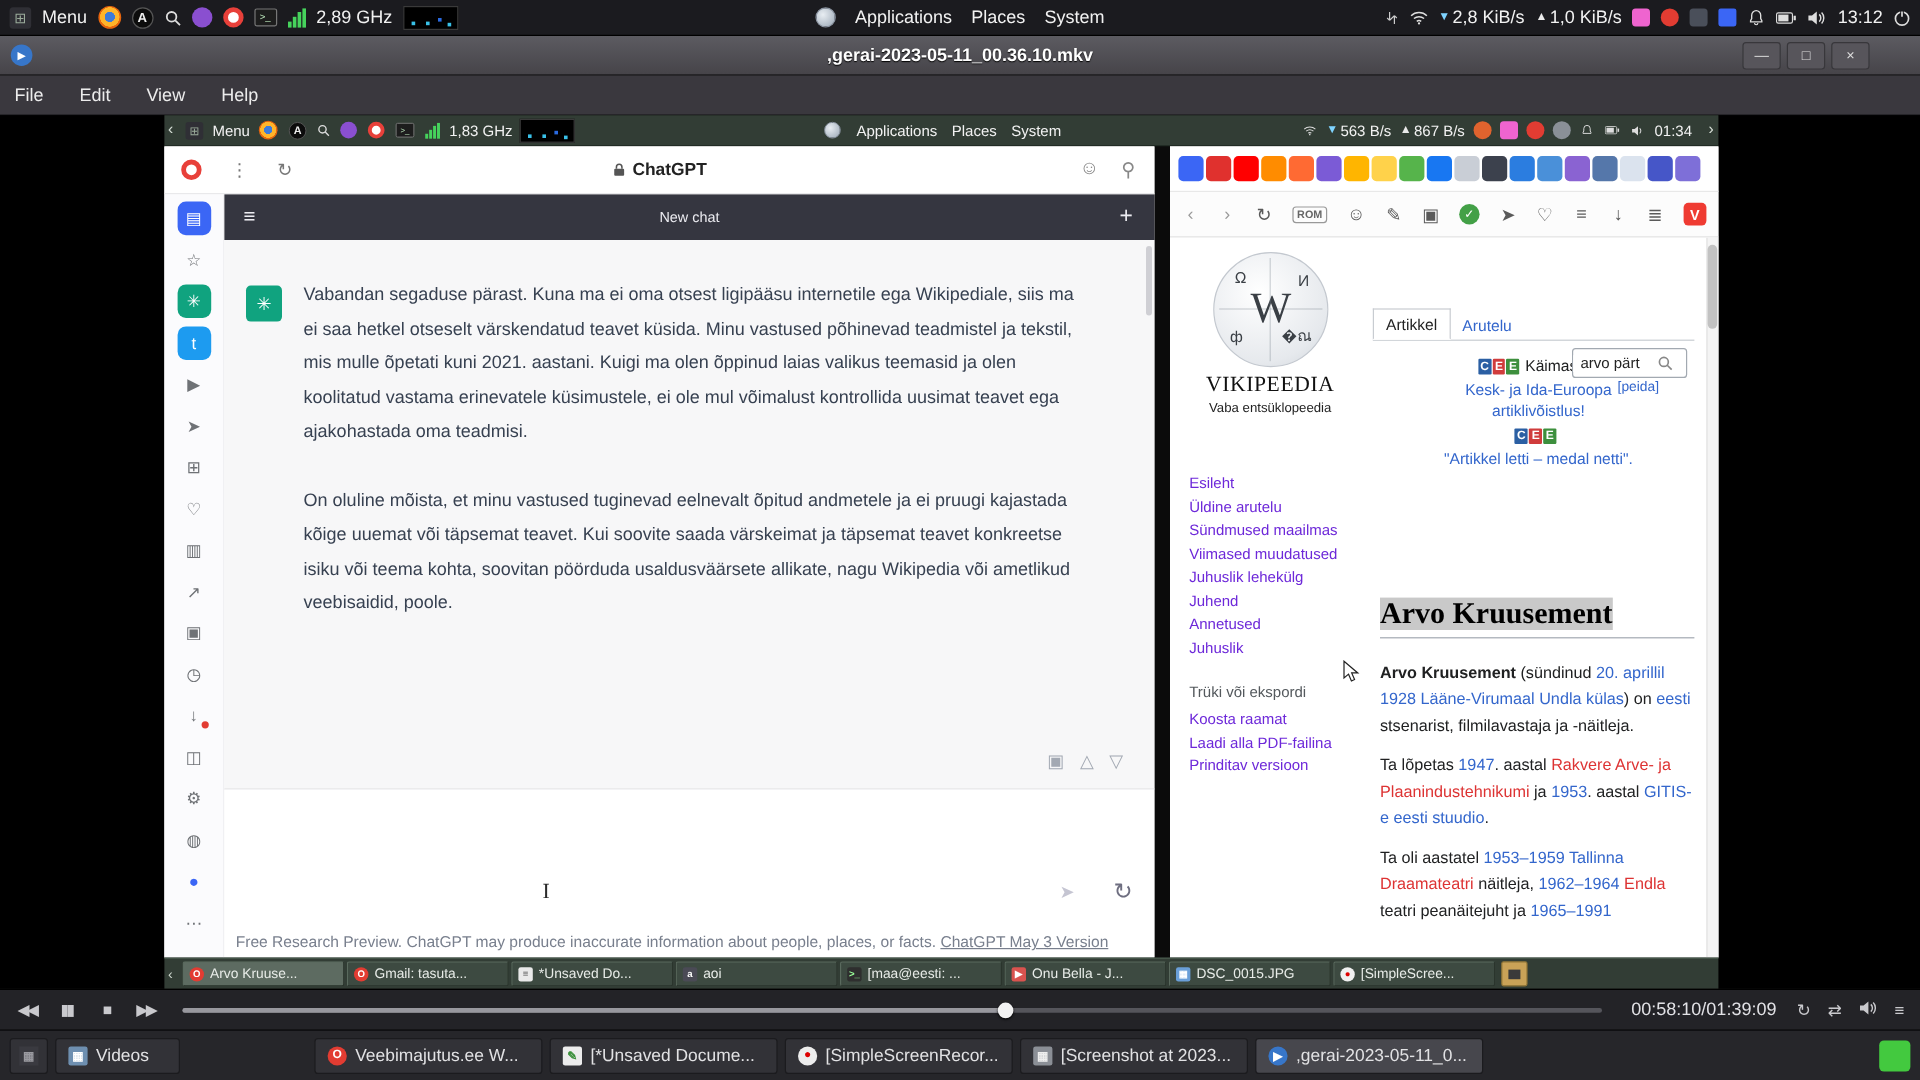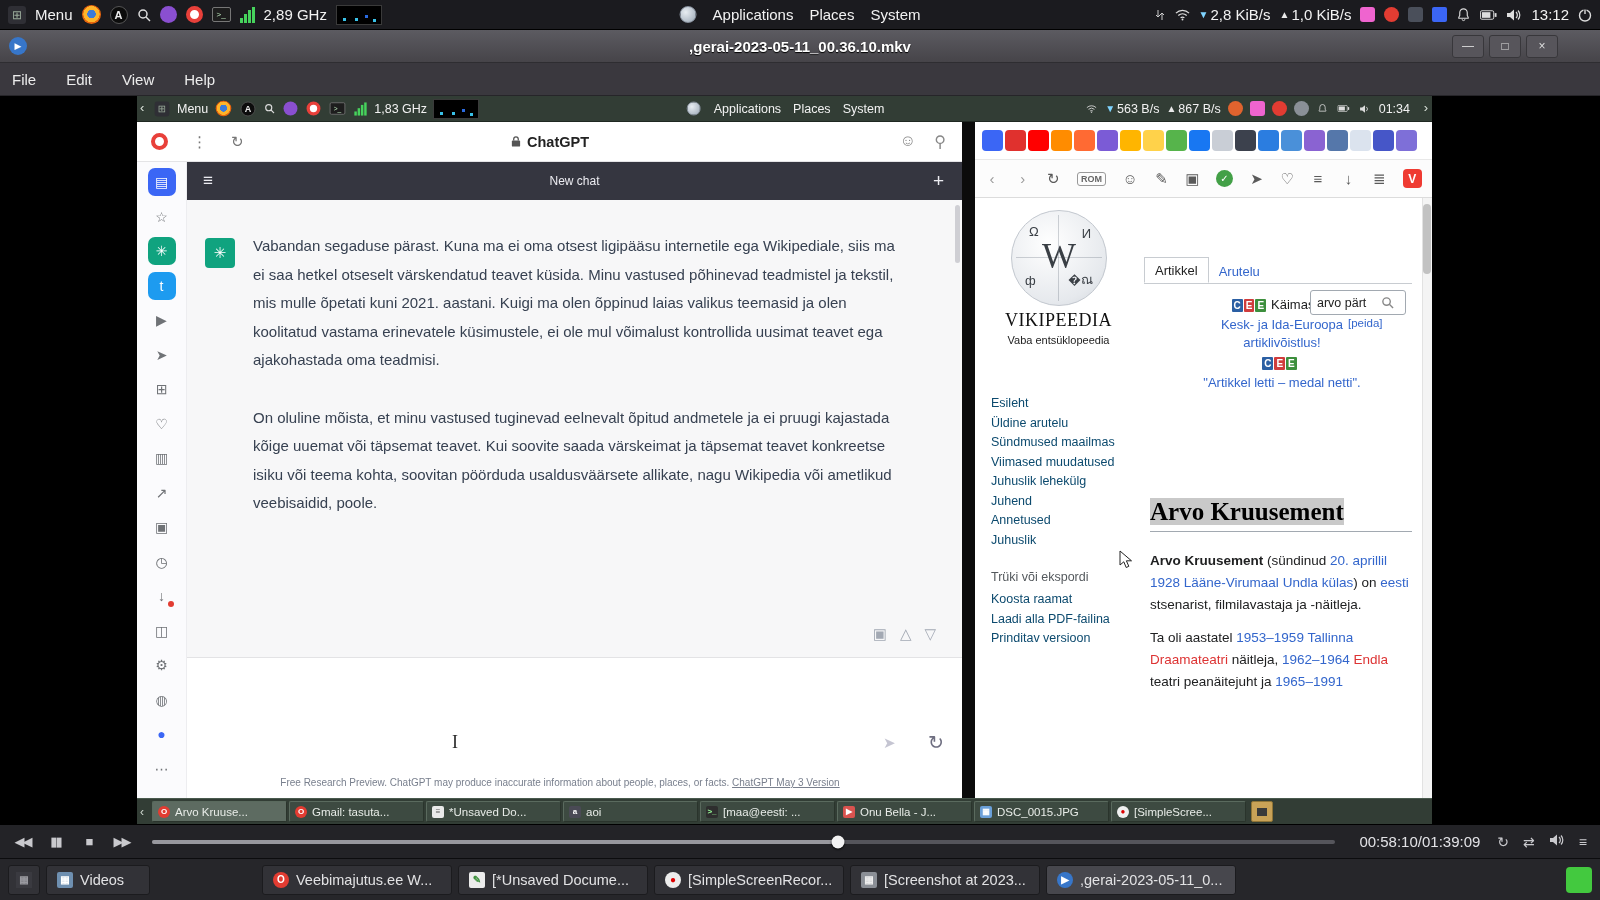--- a/index.html
+++ b/index.html
@@ -98,21 +98,21 @@
   .msg p{margin-bottom:29px}
   .msg-actions{position:absolute;right:26px;bottom:14px;display:flex;gap:13px;color:#a3a9b3;font-size:15px}
   .chat-scroll{position:absolute;right:2px;top:5px;width:5px;height:58px;background:#cfcfd4;border-radius:3px}
   #gpt-bottom{position:absolute;left:50px;top:536px;width:775px;height:140px;background:#fff}
   .gpt-input{position:absolute;left:20px;top:64px;width:706px;height:42px;background:#fff;
     border:1px solid #e0e0e6;border-radius:10px;box-shadow:0 0 10px rgba(0,0,0,.08);
     font-size:15px;color:#555;padding:0 42px 0 14px;font-family:"Liberation Sans",sans-serif}
   .gpt-input::placeholder{color:#8e8ea0}
   .send-ico{position:absolute;left:696px;top:76px;color:#c5c5d2;font-size:15px}
   .regen-ico{position:absolute;left:741px;top:73px;color:#6e6e80;font-size:19px}
-  .gpt-footer{position:absolute;left:0;top:119px;width:746px;text-align:center;font-size:10px;color:#787f8d}
+  .gpt-footer{position:absolute;left:0;top:119px;width:746px;text-align:center;font-size:13px;color:#787f8d}
   .gpt-footer .flink{text-decoration:underline;color:#787f8d}
 
   
   #vv-win{position:absolute;left:838px;top:0;width:457px;height:676px;background:#fff}
   #vv-bookmarks{position:absolute;left:0;top:0;width:457px;height:38px;background:#fff;
     border-bottom:1px solid #e8e8e8;display:flex;align-items:center;gap:2px;padding:0 7px}
   .bm{width:21px;height:21px;border-radius:4px;flex:0 0 auto}
   #vv-nav{position:absolute;left:0;top:38px;width:457px;height:38px;background:#fcfcfc;
     border-bottom:1px solid #dcdcdc;display:flex;align-items:center;justify-content:space-between;
     padding:0 10px;color:#5a5a5a;font-size:15px}
@@ -135,21 +135,21 @@
   .globe::after{content:"";position:absolute;top:4%;left:49%;height:92%;width:1px;background:rgba(120,130,140,.35)}
   .globe .gw{position:absolute;left:50%;top:50%;transform:translate(-50%,-54%);
     font-family:"Liberation Serif",serif;font-size:36px}
   .globe .gl{position:absolute;font-size:13px}
   .g1{left:17px;top:13px}.g2{right:15px;top:15px}.g3{left:13px;bottom:17px}.g4{right:13px;bottom:15px}
   .wiki-wordmark{position:absolute;left:0;top:112px;width:167px;text-align:center;
     font-family:"Liberation Serif",serif;font-size:18px;letter-spacing:.5px;color:#111}
   .wiki-sub{position:absolute;left:0;top:136px;width:167px;text-align:center;font-size:11px;color:#222}
   .wnav-block{position:absolute;left:16px;width:145px}
   .wnav-head{color:#54595d;font-size:12.5px;margin-bottom:6px}
-  .wnav-item{display:block;color:#0c4a6e;line-height:19.5px;font-size:12.5px;white-space:nowrap}
+  .wnav-item{display:block;color:#6d28d9;line-height:19.5px;font-size:12.5px;white-space:nowrap}
   .wiki-main{position:absolute;left:167px;top:0;width:280px;height:600px}
   .personal{position:absolute;top:14px;right:12px;text-align:right;font-size:12px;color:#54595d;line-height:20px}
   .plink{color:#3366cc;margin-left:10px}
   .person-svg{vertical-align:-2px;margin-right:3px}
   .tabs{position:absolute;left:2px;top:58px;width:268px;height:28px;border-bottom:1px solid #c8ccd1;
     display:flex;align-items:flex-end}
   .tab{font-size:13px;padding:5px 10px 4px}
   .tab.active{background:#fff;border:1px solid #c8ccd1;border-bottom:1px solid #fff;color:#222}
   .tab.blue{color:#3366cc}
   .search-box{position:absolute;left:168px;top:92px;width:96px;height:25px;border:1px solid #a2a9b1;
@@ -686,20 +686,21 @@
                 <div><span class="cee">
                       <b class="cee-c">C</b>
                       <b class="cee-e1">E</b>
                       <b class="cee-e2">E</b>
                     </span></div>
                 <div class="blink">"Artikkel letti – medal netti".</div>
               </div>
               <h1 class="wiki-h1"><span>Arvo Kruusement</span></h1>
               <div class="wiki-body">
                 <p><span class="seg-bold">Arvo Kruusement</span><span class="seg-plain"> (sündinud </span><span class="seg-link">20. aprillil</span><span class="seg-plain"> </span><span class="seg-link">1928</span><span class="seg-plain"> </span><span class="seg-link">Lääne-Virumaal</span><span class="seg-plain"> </span><span class="seg-link">Undla</span><span class="seg-plain"> </span><span class="seg-link">külas</span><span class="seg-plain">) on </span><span class="seg-link">eesti</span><span class="seg-plain"> stsenarist, filmilavastaja ja -näitleja.</span></p>
+                <p><span class="seg-plain">Ta lõpetas </span><span class="seg-link">1947</span><span class="seg-plain">. aastal </span><span class="seg-red">Rakvere Arve- ja Plaanindustehnikumi</span><span class="seg-plain"> ja </span><span class="seg-link">1953</span><span class="seg-plain">. aastal </span><span class="seg-link">GITIS-e eesti stuudio</span><span class="seg-plain">.</span></p>
                 <p><span class="seg-plain">Ta oli aastatel </span><span class="seg-link">1953–1959</span><span class="seg-plain"> </span><span class="seg-link">Tallinna</span><span class="seg-plain"> </span><span class="seg-red">Draamateatri</span><span class="seg-plain"> näitleja, </span><span class="seg-link">1962–1964</span><span class="seg-plain"> </span><span class="seg-red">Endla</span><span class="seg-plain"> teatri peanäitejuht ja </span><span class="seg-link">1965–1991</span></p>
               </div>
             </div>
 
             <div class="vv-scrollbar">
                 <span class="vv-thumb"></span>
               </div>
           </div>
         </div>
       </div>

